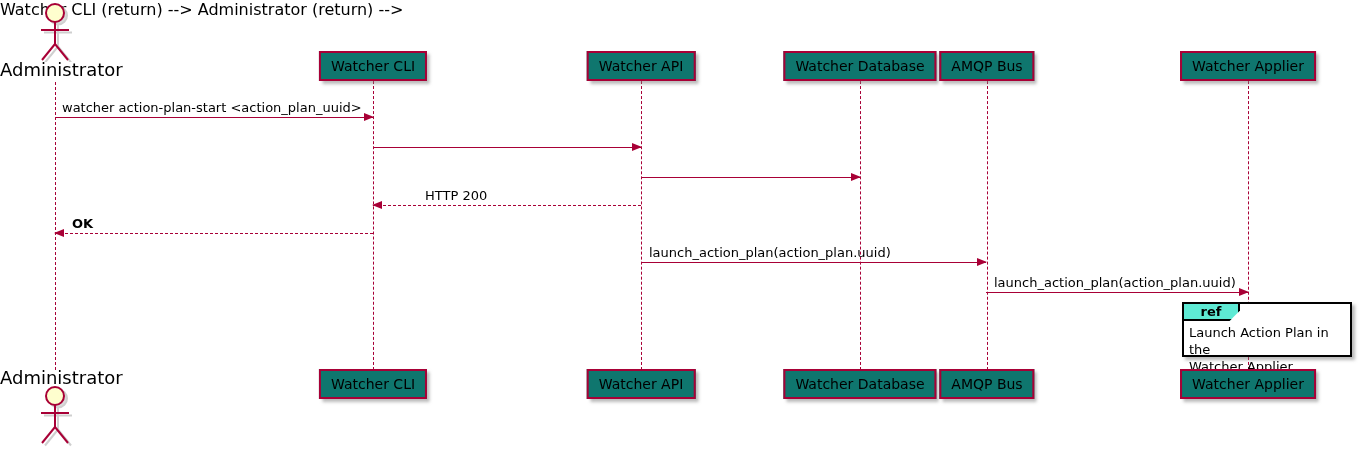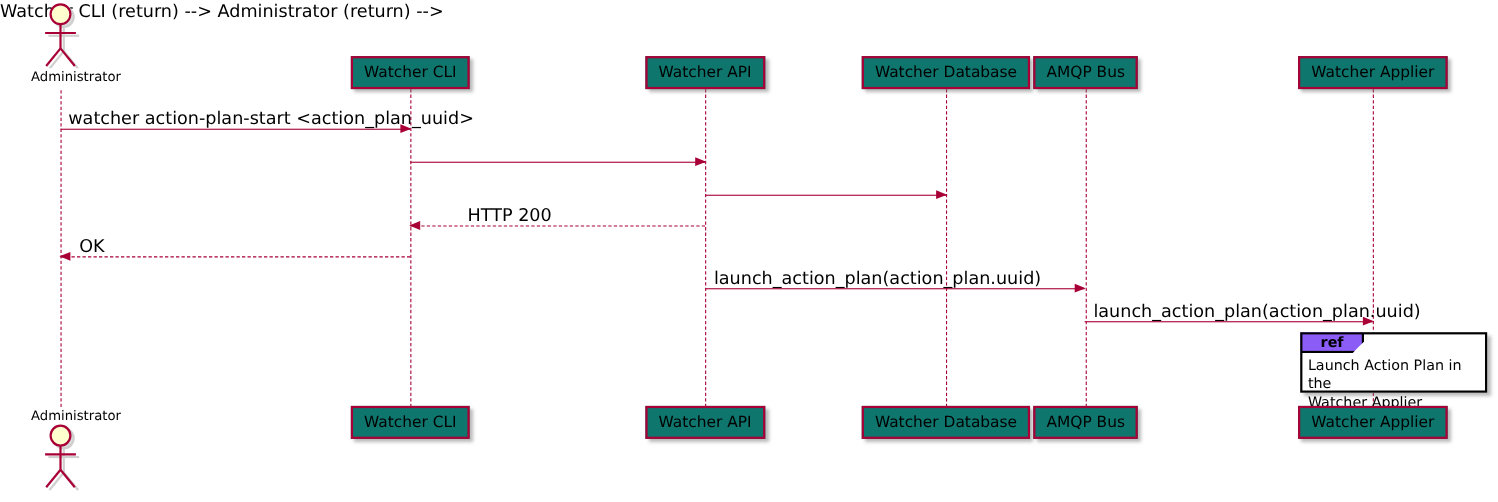--- a/index.html
+++ b/index.html
@@ -21,31 +21,31 @@
   }
   
   .msg-line{position:absolute;height:0;border-top:1px solid #A80036;}
   .msg-line.dashed{border-top-style:dashed;}
   .head-r{position:absolute;right:-1px;top:-5px;width:0;height:0;
     border-top:4.5px solid transparent;border-bottom:4.5px solid transparent;
     border-left:10px solid #A80036;}
   .head-l{position:absolute;left:-1px;top:-5px;width:0;height:0;
     border-top:4.5px solid transparent;border-bottom:4.5px solid transparent;
     border-right:10px solid #A80036;}
-  .msg-label{position:absolute;font-size:16px;line-height:15px;white-space:nowrap;}
+  .msg-label{position:absolute;font-size:13px;line-height:15px;white-space:nowrap;}
   
-  .actor-label{position:absolute;font-size:12px;line-height:16px;text-align:right;}
+  .actor-label{position:absolute;font-size:18px;line-height:16px;text-align:right;}
   
   .ref-box{
     position:absolute;background:#ffffff;border:2px solid #000;
     box-shadow:3px 3px 3px rgba(120,120,120,0.5);box-sizing:border-box;
   }
   .ref-tab{
     position:absolute;left:-2px;top:-2px;height:19px;width:58px;
-    background:#8b5cf6;border:2px solid #000;box-sizing:border-box;
+    background:#5eead4;border:2px solid #000;box-sizing:border-box;
     clip-path:polygon(0 0,100% 0,100% 45%,82% 100%,0 100%);
     font-size:13px;font-weight:bold;text-align:center;line-height:16px;
   }
   .ref-body{
     padding:20px 5px 3px 5px;font-size:13px;line-height:17px;white-space:pre-line;
   }
 </style>
 </head>
 <body>
 
@@ -102,21 +102,21 @@
     <span class="head-r"></span>
   </div>
 
    Watcher CLI (return) --&gt;
   <div class="msg-label" style="left:393px;top:188px;margin-left:32px;">HTTP 200</div>
   <div class="msg-line dashed" style="left:373px;top:205px;width:268px;">
     <span class="head-l"></span>
   </div>
 
    Administrator (return) --&gt;
-  <div class="msg-label" style="left:72px;top:216px;">OK</div>
+  <div class="msg-label" style="left:72px;top:216px;font-weight:bold;">OK</div>
   <div class="msg-line dashed" style="left:55px;top:233px;width:318px;">
     <span class="head-l"></span>
   </div>
 
   
   <div class="msg-label" style="left:649px;top:245px;">launch_action_plan(action_plan.uuid)</div>
   <div class="msg-line" style="left:641px;top:262px;width:345px;">
     <span class="head-r"></span>
   </div>
 

